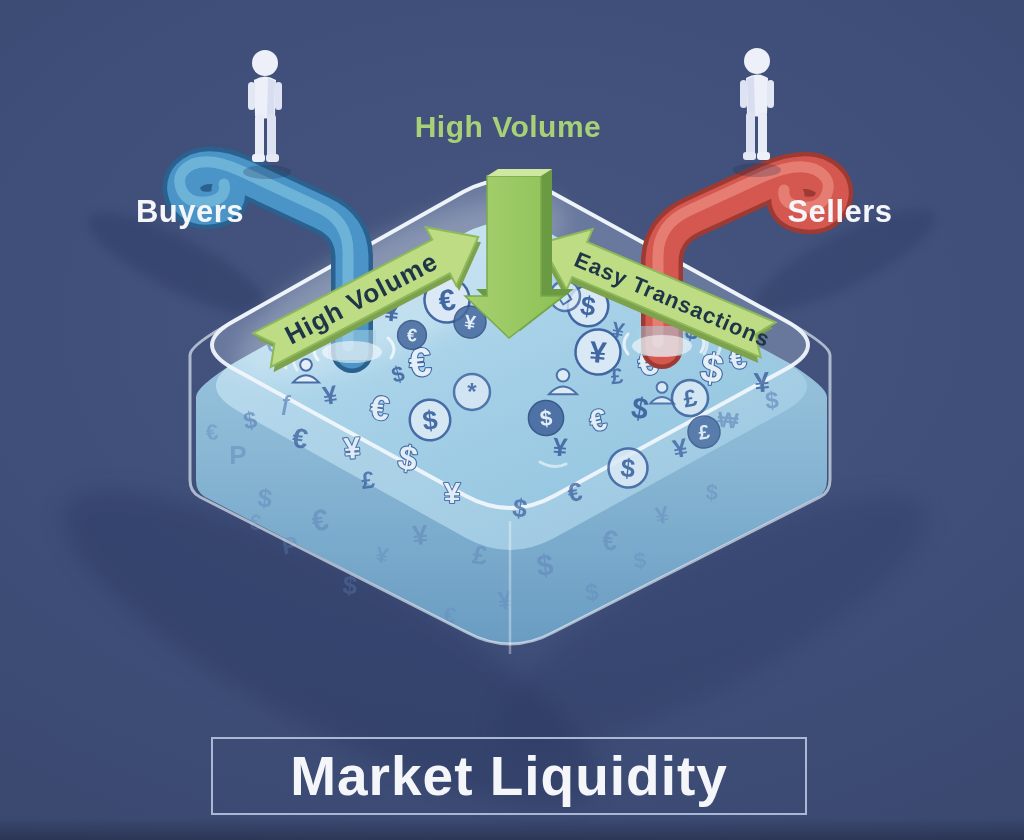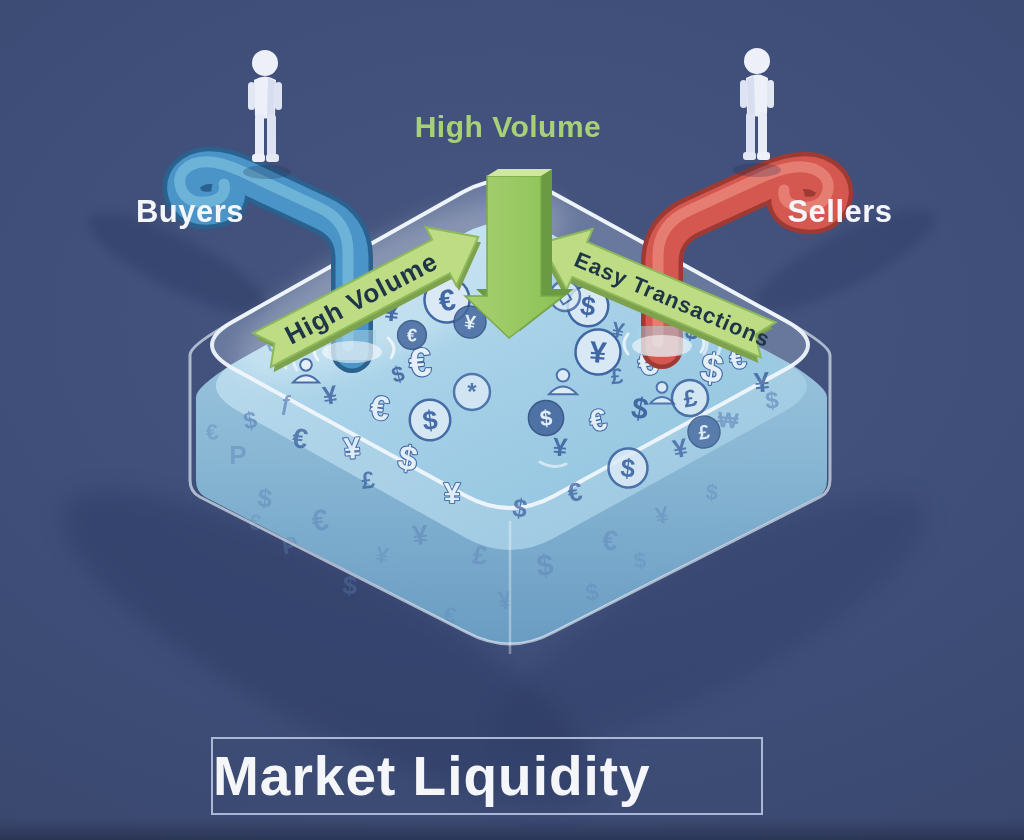--- a/index.html
+++ b/index.html
@@ -6,22 +6,22 @@
   #stage{position:relative;width:1024px;height:840px;overflow:hidden;
          font-family:"Liberation Sans",sans-serif;
          background:radial-gradient(ellipse 900px 620px at 50% 38%, #46567f 0%, #3f4f7a 55%, #3a486f 100%);}
   #stage:after{content:"";position:absolute;left:0;right:0;bottom:0;height:22px;
          background:linear-gradient(to bottom, rgba(30,38,62,0) 0%, rgba(30,38,62,.55) 100%);pointer-events:none;}
   svg{position:absolute;left:0;top:0;}
   svg text{font-family:"Liberation Sans",sans-serif;}
   .actor-label{font-size:31px;font-weight:bold;fill:var(--text-white,#f4f6fa);letter-spacing:.5px;}
   .caption{font-size:30px;font-weight:bold;fill:var(--caption-green,#a8d077);letter-spacing:.5px;}
   .arrow-label{font-weight:bold;fill:#1e3447;letter-spacing:1px;}
-  #title-box{position:absolute;left:211px;top:737px;width:552px;height:78px;
-         border:2px solid var(--title-border,#aab8d6);display:flex;align-items:center;justify-content:flex-start;
+  #title-box{position:absolute;left:211px;top:737px;width:596px;height:78px;
+         border:2px solid var(--title-border,#aab8d6);display:flex;align-items:center;justify-content:center;
          box-sizing:border-box;}
   #title-box span{font-size:55px;font-weight:bold;color:var(--text-white,#f4f6fa);letter-spacing:1px;}
 </style>
 </head>
 <body>
 
 <div id="stage">
 
 <svg width="1024" height="840" viewBox="0 0 1024 840">
   <defs>

